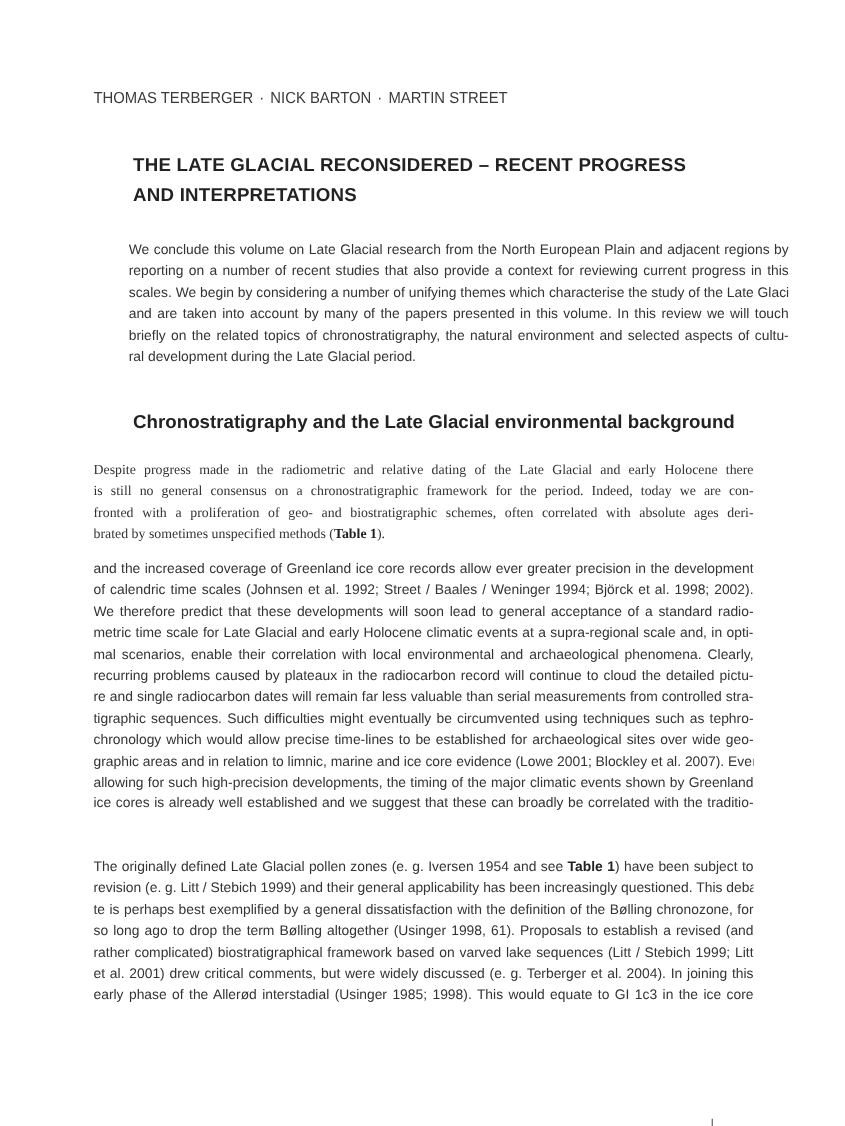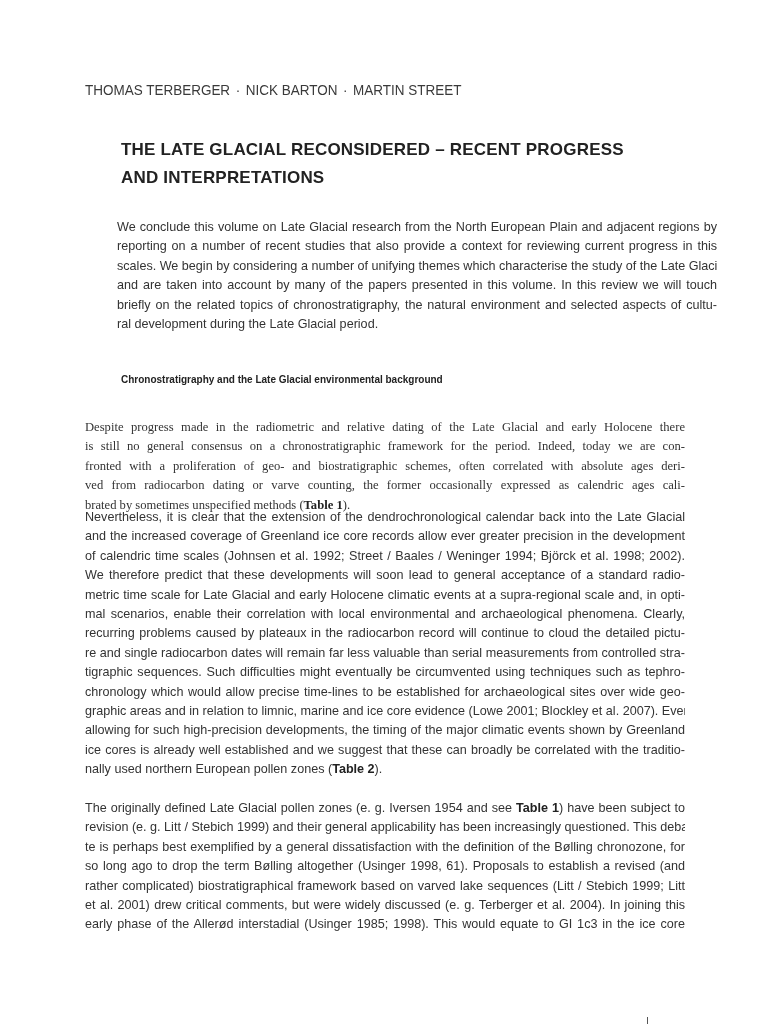--- a/index.html
+++ b/index.html
@@ -67,28 +67,28 @@
       overflow: hidden;
     }
     .body-text .line.last {
       text-align-last: left;
     }
     .intro { top: 218px; margin-left: 32px; }
     .section-heading {
       position: absolute;
       top: 374px;
       left: 36px;
-      font-size: 10px;
+      font-size: 17px;
       font-weight: bold;
       color: #222222;
       white-space: nowrap;
     }
     .para1 { top: 418px; font-family: Liberation Serif, serif; }
     .para2 { top: 508px; }
-    .para3 { top: 779px; margin-top: 20px; }
+    .para3 { top: 779px; }
     b.ref { font-weight: bold; color: #222; }
     .corner-mark {
       position: absolute;
       left: 647px;
       top: 1017px;
       width: 1px;
       height: 7px;
       background: #555555;
     }
   </style>
@@ -114,39 +114,36 @@
     <span class="line">briefly on the related topics of chronostratigraphy, the natural environment and selected aspects of cultu-</span>
     <span class="line last">ral development during the Late Glacial period.</span>
   </div>
 
   <div class="section-heading">Chronostratigraphy and the Late Glacial environmental background</div>
 
   <div class="body-text para1">
     <span class="line">Despite progress made in the radiometric and relative dating of the Late Glacial and early Holocene there</span>
     <span class="line">is still no general consensus on a chronostratigraphic framework for the period. Indeed, today we are con-</span>
     <span class="line">fronted with a proliferation of geo- and biostratigraphic schemes, often correlated with absolute ages deri-</span>
-    <span class="line">ved from radiocarbon dating or varve counting, the former occasionally expressed as calendric ages cali-</span>
     <span class="line last"><span>brated by sometimes unspecified methods (</span><b class="ref">Table 1</b><span>).</span></span>
   </div>
 
   <div class="body-text para2">
-    <span class="line">Nevertheless, it is clear that the extension of the dendrochronological calendar back into the Late Glacial</span>
     <span class="line">and the increased coverage of Greenland ice core records allow ever greater precision in the development</span>
     <span class="line">of calendric time scales (Johnsen et al. 1992; Street / Baales / Weninger 1994; Björck et al. 1998; 2002).</span>
     <span class="line">We therefore predict that these developments will soon lead to general acceptance of a standard radio-</span>
     <span class="line">metric time scale for Late Glacial and early Holocene climatic events at a supra-regional scale and, in opti-</span>
     <span class="line">mal scenarios, enable their correlation with local environmental and archaeological phenomena. Clearly,</span>
     <span class="line">recurring problems caused by plateaux in the radiocarbon record will continue to cloud the detailed pictu-</span>
     <span class="line">re and single radiocarbon dates will remain far less valuable than serial measurements from controlled stra-</span>
     <span class="line">tigraphic sequences. Such difficulties might eventually be circumvented using techniques such as tephro-</span>
     <span class="line">chronology which would allow precise time-lines to be established for archaeological sites over wide geo-</span>
     <span class="line">graphic areas and in relation to limnic, marine and ice core evidence (Lowe 2001; Blockley et al. 2007). Even</span>
     <span class="line">allowing for such high-precision developments, the timing of the major climatic events shown by Greenland</span>
     <span class="line">ice cores is already well established and we suggest that these can broadly be correlated with the traditio-</span>
-    <span class="line last"><span>nally used northern European pollen zones (</span><b class="ref">Table 2</b><span>).</span></span>
   </div>
 
   <div class="body-text para3">
     <span class="line"><span>The originally defined Late Glacial pollen zones (e. g. Iversen 1954 and see </span><b class="ref">Table 1</b><span>) have been subject to</span></span>
     <span class="line">revision (e. g. Litt / Stebich 1999) and their general applicability has been increasingly questioned. This deba-</span>
     <span class="line">te is perhaps best exemplified by a general dissatisfaction with the definition of the Bølling chronozone, for</span>
     <span class="line">so long ago to drop the term Bølling altogether (Usinger 1998, 61). Proposals to establish a revised (and</span>
     <span class="line">rather complicated) biostratigraphical framework based on varved lake sequences (Litt / Stebich 1999; Litt</span>
     <span class="line">et al. 2001) drew critical comments, but were widely discussed (e. g. Terberger et al. 2004). In joining this</span>
     <span class="line">early phase of the Allerød interstadial (Usinger 1985; 1998). This would equate to GI 1c3 in the ice core</span>

